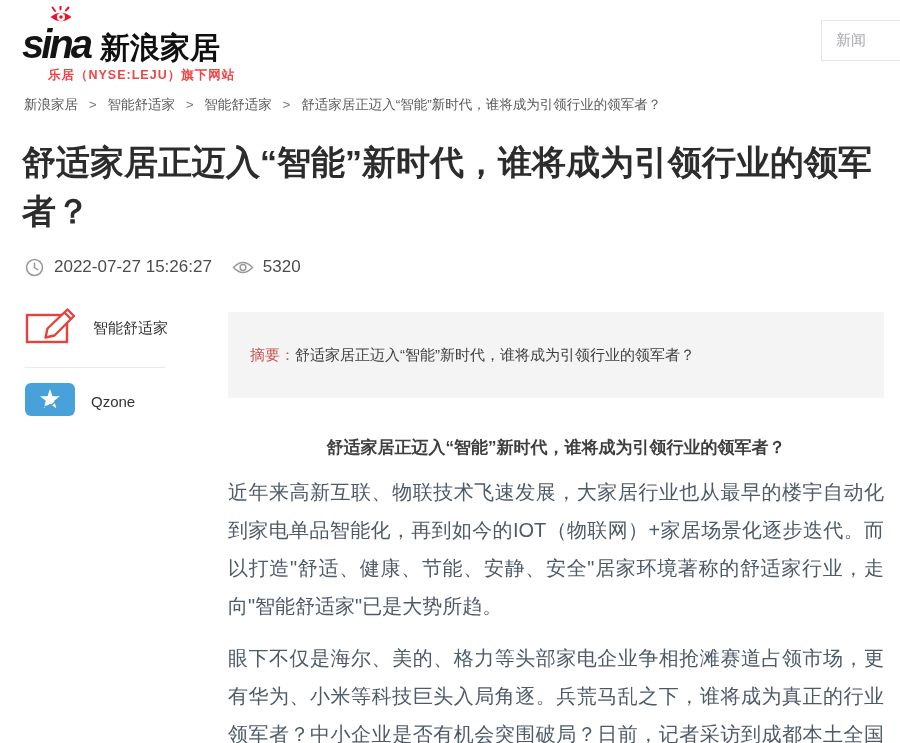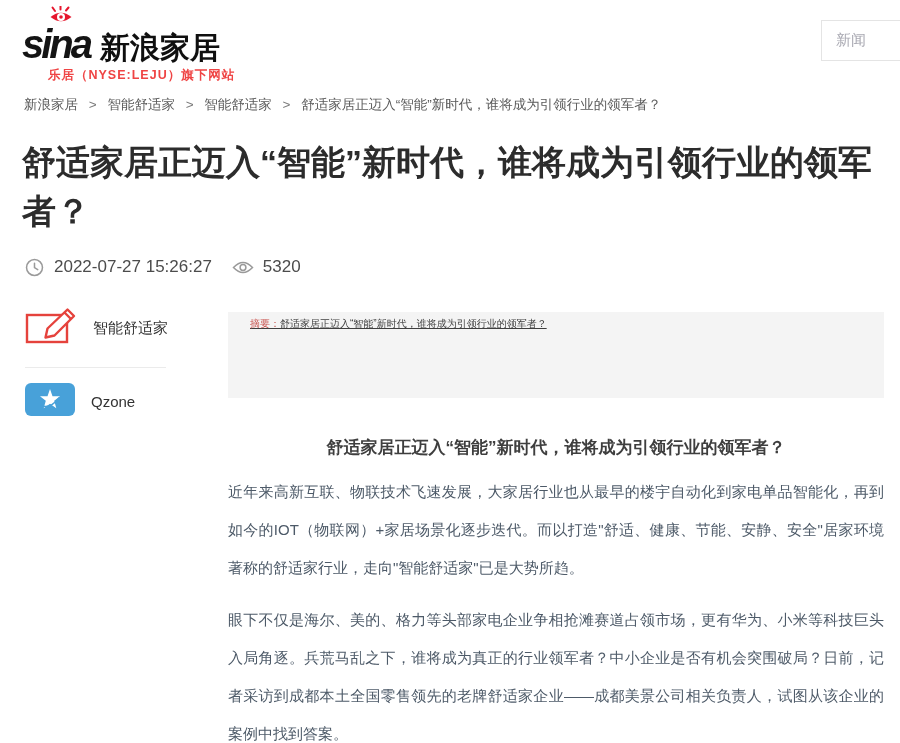--- a/index.html
+++ b/index.html
@@ -43,26 +43,26 @@
   .share-item { display:flex; align-items:center; cursor:pointer; }
   .share-label { margin-left:16px; font-size:15px; color:#333; }
   .share-divider { width:141px; border-top:1px solid #ebebeb;
     margin:17px 0 15px 0; }
   .share-item + .share-item { margin-top:0; }
   .share-item.qzone { margin-top:15px; }
 
   
   .content { position:absolute; left:228px; top:312px; width:656px; }
   .summary-box { background:#f4f4f4; min-height:86px; display:flex;
-    padding:0 22px; font-size:10px; color:#3f3f3f;
-    line-height:24px;text-decoration:underline; }
+    align-items:center; padding:0 22px; font-size:15px; color:#3f3f3f;
+    line-height:24px; }
   .summary-label { color:#c9534f; flex:none; }
   .body-heading { margin-top:38px; text-align:center; font-size:17px;
     font-weight:bold; color:#3e3e3e; }
-  .content p { margin-top:14px; font-size:15px; line-height:38px;
+  .content p { margin-top:14px; font-size:20px; line-height:38px;
     color:#4d5a68; text-align:justify; }
 </style>
 </head>
 <body>
 
 <div class="page">
 
   <div class="logo-block">
     <div class="logo-row">
       <span class="sina-word">sina</span>

